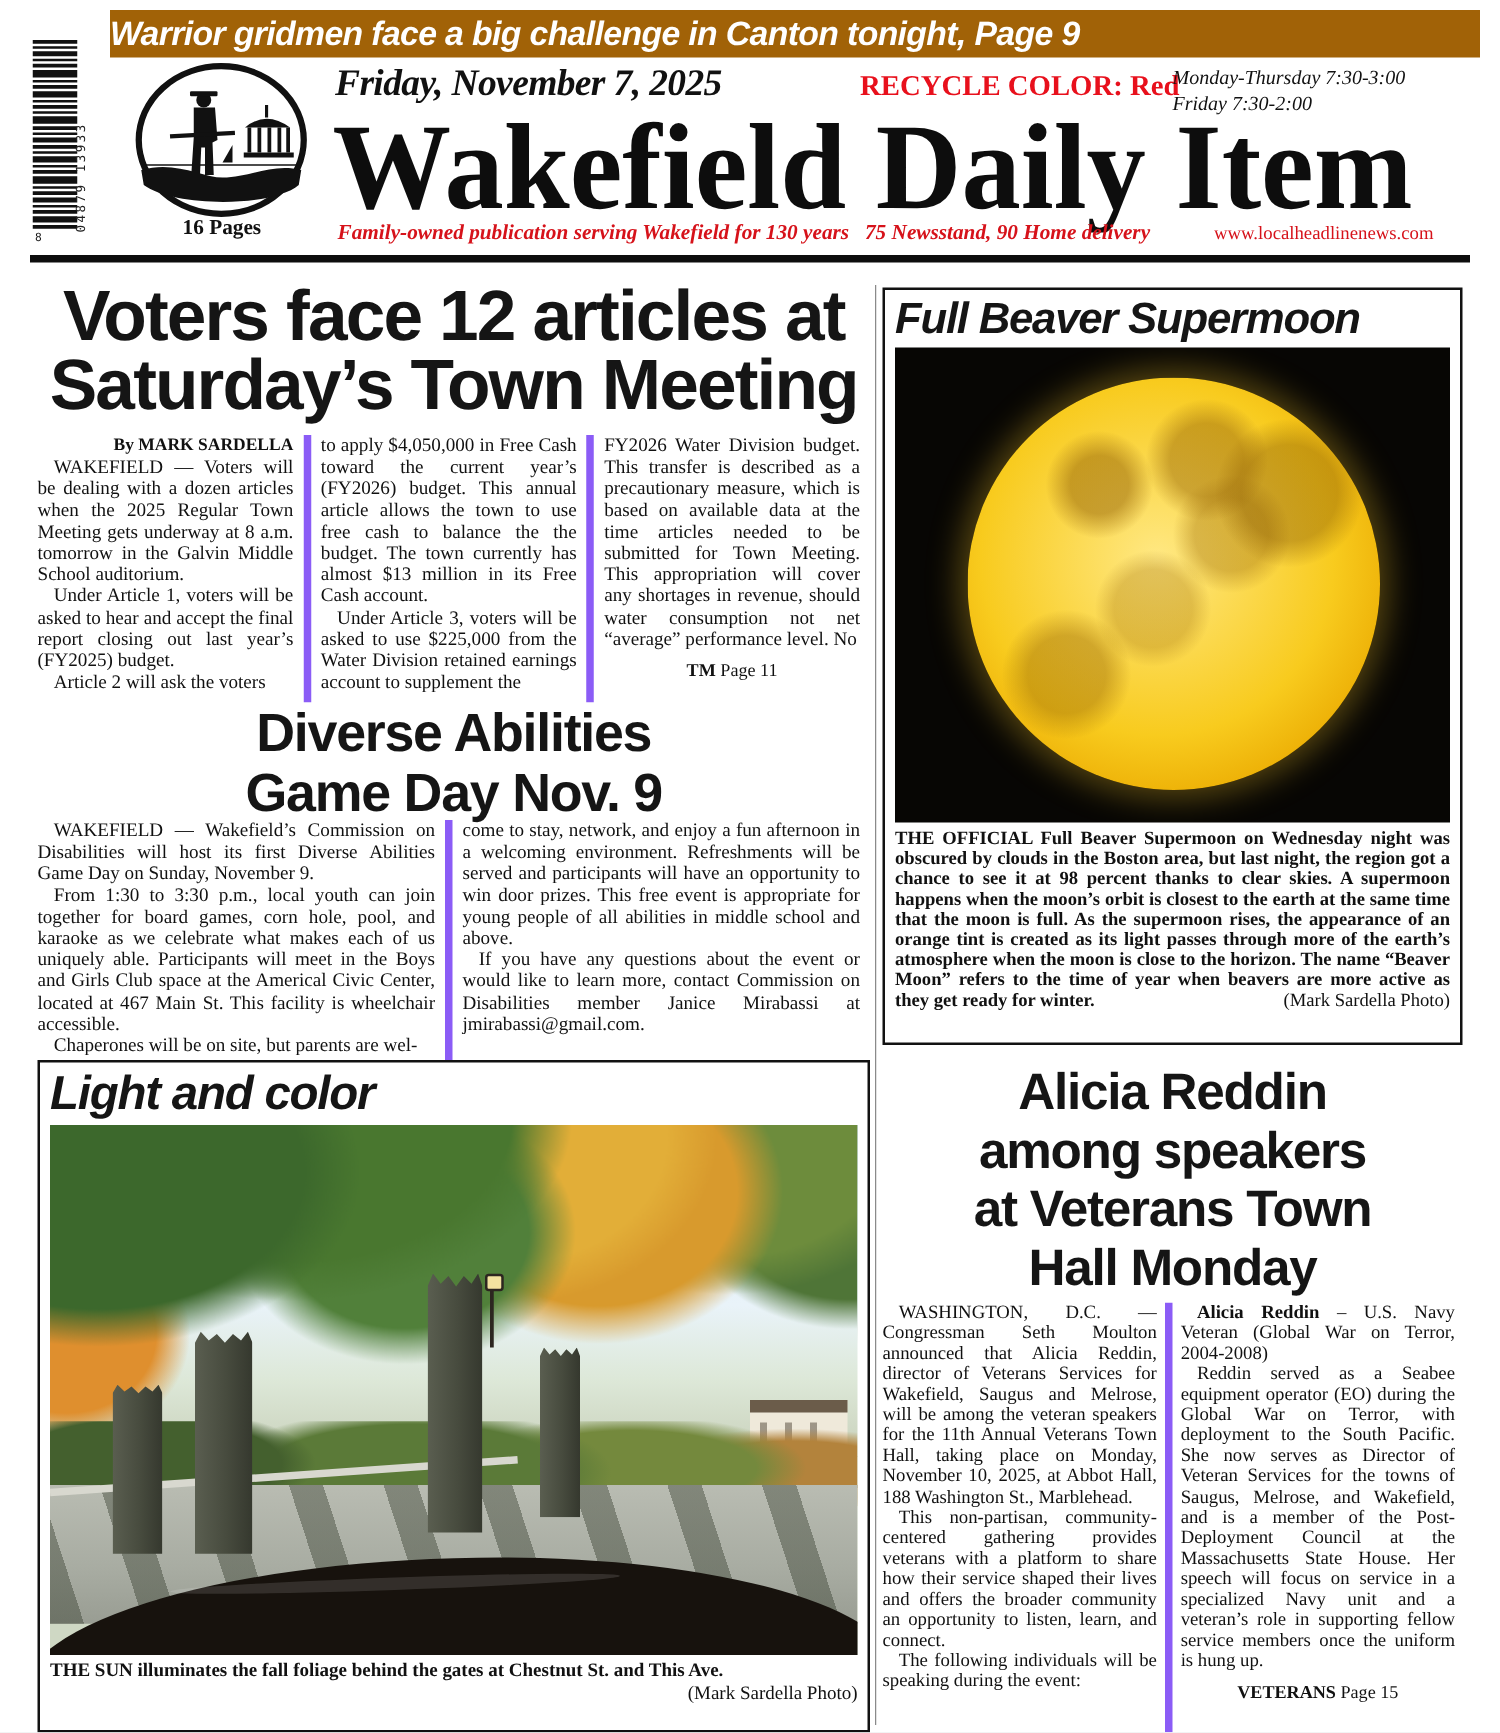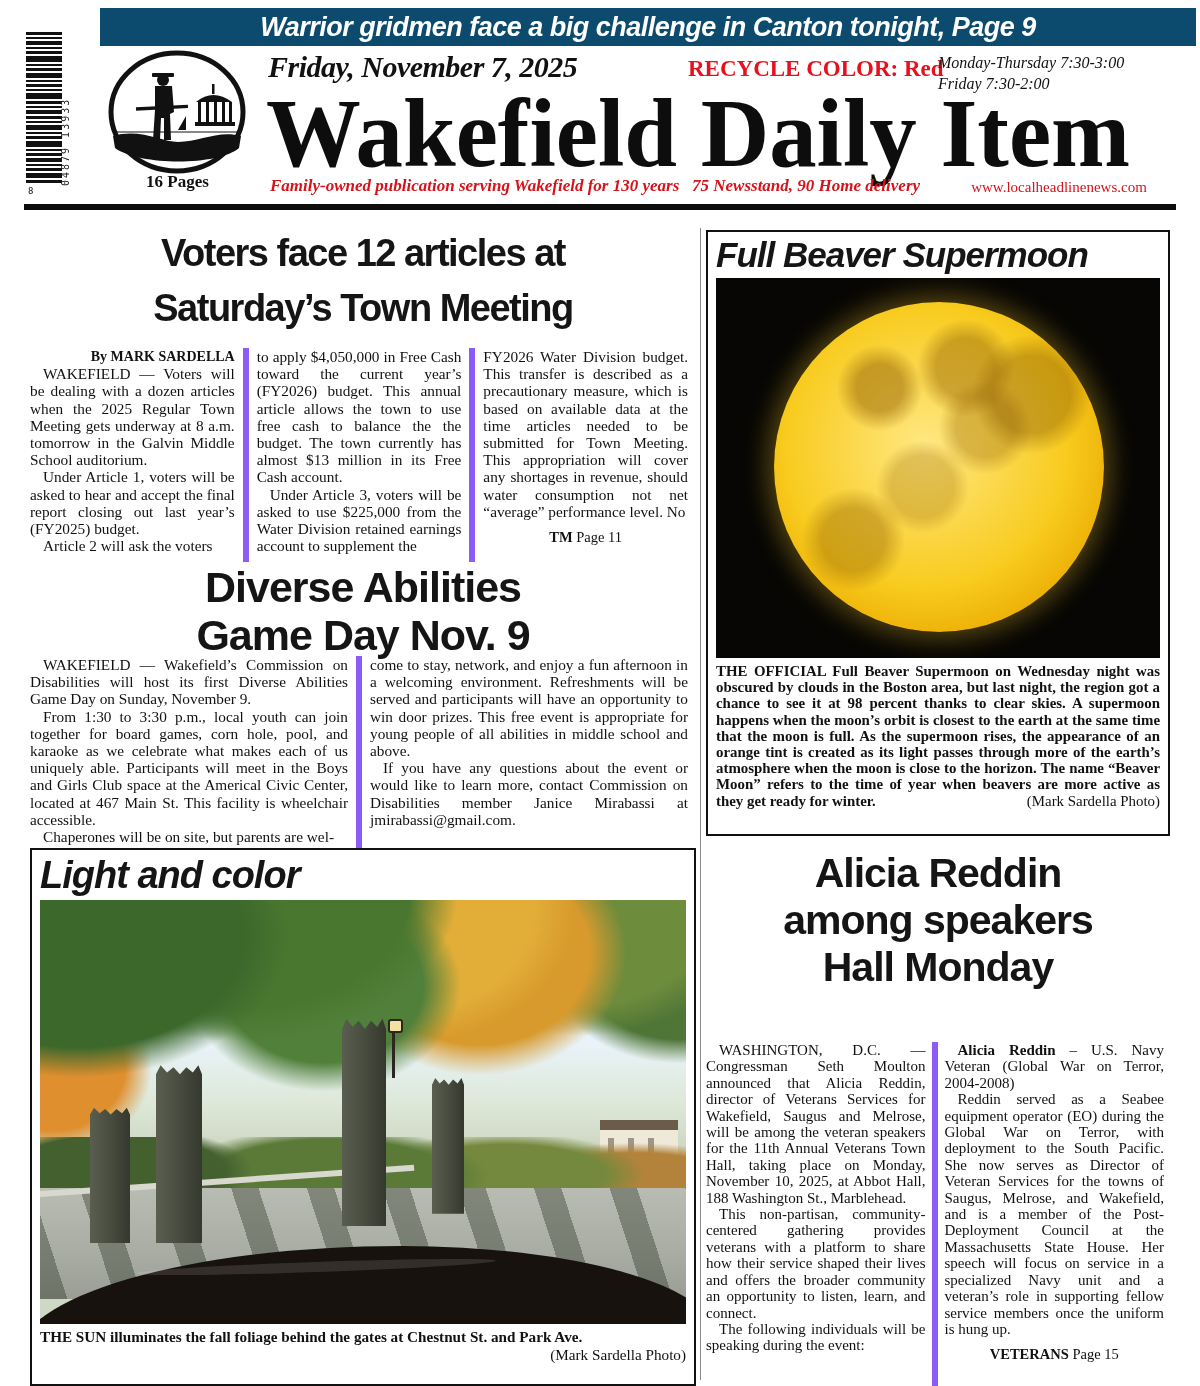--- a/index.html
+++ b/index.html
@@ -1,20 +1,20 @@
 <!DOCTYPE html>
 <html><head>
 <meta charset="utf-8">
 <style>
   html,body{margin:0;padding:0;background:#e9e9e9;}
   #page{position:relative;width:1200px;height:1386px;background:#fff;overflow:hidden;
         font-family:"Liberation Serif",serif;color:#111;}
   
-  .banner{position:absolute;left:100px;top:8px;width:1096px;height:38px;background:#0c4a6e;
-          color:#fff;font:italic 700 27px/38px "Liberation Sans",sans-serif;text-align:center;letter-spacing:-.5px;}
+  .banner{position:absolute;left:88px;top:8px;width:1096px;height:38px;background:#a16207;
+          color:#fff;font:italic 700 27px/38px "Liberation Sans",sans-serif;text-align:left;letter-spacing:-.5px;}
   .barcode{position:absolute;left:26px;top:32px;}
   .barcode-digits{position:absolute;left:60px;top:34px;height:152px;
           font:10px "DejaVu Sans Mono",monospace;letter-spacing:2px;
           writing-mode:vertical-rl;transform:rotate(180deg);color:#222;}
   .barcode-8{position:absolute;left:28px;top:186px;font:9px "DejaVu Sans Mono",monospace;}
   .logo{position:absolute;left:100px;top:50px;width:155px;height:126px;}
   .pages{position:absolute;left:100px;top:172px;width:155px;text-align:center;
          font:700 17px "Liberation Serif",serif;}
   .dateline{position:absolute;left:268px;top:50px;font:italic 700 30px "Liberation Serif",serif;letter-spacing:-.5px;}
   .recycle{position:absolute;left:688px;top:56px;font:700 23px "Liberation Serif",serif;color:#e8101c;}
@@ -22,21 +22,21 @@
          font:italic 16px/21px "Liberation Serif",serif;}
   .nameplate{position:absolute;left:260px;top:76px;}
   .tagline{position:absolute;left:270px;top:176px;font:italic 700 17px "Liberation Serif",serif;
            color:#d6121a;white-space:pre;}
   .website{position:absolute;left:940px;top:179px;width:238px;text-align:center;
            font:15px "Liberation Serif",serif;color:#d6121a;}
   .mast-rule{position:absolute;left:24px;top:204px;width:1152px;height:6px;background:#0d0d0d;}
   .vdivider{position:absolute;left:700px;top:228px;width:1px;height:1152px;background:#8a8a8a;}
   
   .hl{position:absolute;text-align:center;font-family:"Liberation Sans",sans-serif;font-weight:700;color:#151515;}
-  .lead-hl{left:30px;top:226px;width:666px;font-size:38px;line-height:55px;letter-spacing:-1.5px;}
+  .lead-hl{left:30px;top:226px;width:666px;font-size:57px;line-height:55px;letter-spacing:-1.5px;}
   .div-hl{left:30px;top:563px;width:666px;font-size:43px;line-height:48px;letter-spacing:-1px;}
   .vet-hl{left:706px;top:850px;width:464px;font-size:41px;line-height:47px;letter-spacing:-1px;}
   
   .cols{position:absolute;display:flex;overflow:hidden;}
   .col{font:15.3px/17.2px "Liberation Serif",serif;text-align:justify;}
   .col + .col{border-left:6px solid #8b5cf6;}
   .col p{margin:0;text-indent:13px;}
   .col.cont p:first-child{text-indent:0;}
   .lead-cols{left:30px;top:348px;width:666px;height:214px;}
   .lead-cols .col{width:214px;padding-right:8px;}
@@ -262,28 +262,29 @@
       <div class="road-shadow"></div>
       <div class="curb"></div>
       <div class="lamp"></div>
       <div class="pillar p1"></div>
       <div class="pillar p2"></div>
       <div class="pillar p3"></div>
       <div class="pillar p4"></div>
       <div class="dash"></div>
     </div>
     <div class="light-caption">
-      <span>THE SUN illuminates the fall foliage behind the gates at Chestnut St. and Park Ave.</span>
+      <span>THE SUN illuminates the fall foliage behind the gates at Chestnut St. and This Ave.</span>
       <span class="credit">(Mark Sardella Photo)</span>
     </div>
   </div>
 
   <div class="hl vet-hl">
       <div>Alicia Reddin</div>
       <div>among speakers</div>
+      <div>at Veterans Town</div>
       <div>Hall Monday</div>
     </div>
   <div class="cols vet-cols">
     <div class="col">
         <div>
           <p>WASHINGTON, D.C. — Congressman Seth Moulton announced that Alicia Reddin, director of Veterans Services for Wakefield, Saugus and Melrose, will be among the veteran speakers for the 11th Annual Veterans Town Hall, taking place on Monday, November 10, 2025, at Abbot Hall, 188 Washington St., Marblehead.</p>
           <p>This non-partisan, community-centered gathering provides veterans with a platform to share how their service shaped their lives and offers the broader community an opportunity to listen, learn, and connect.</p>
           <p>The following individuals will be speaking during the event:</p>
         </div>
       </div>

